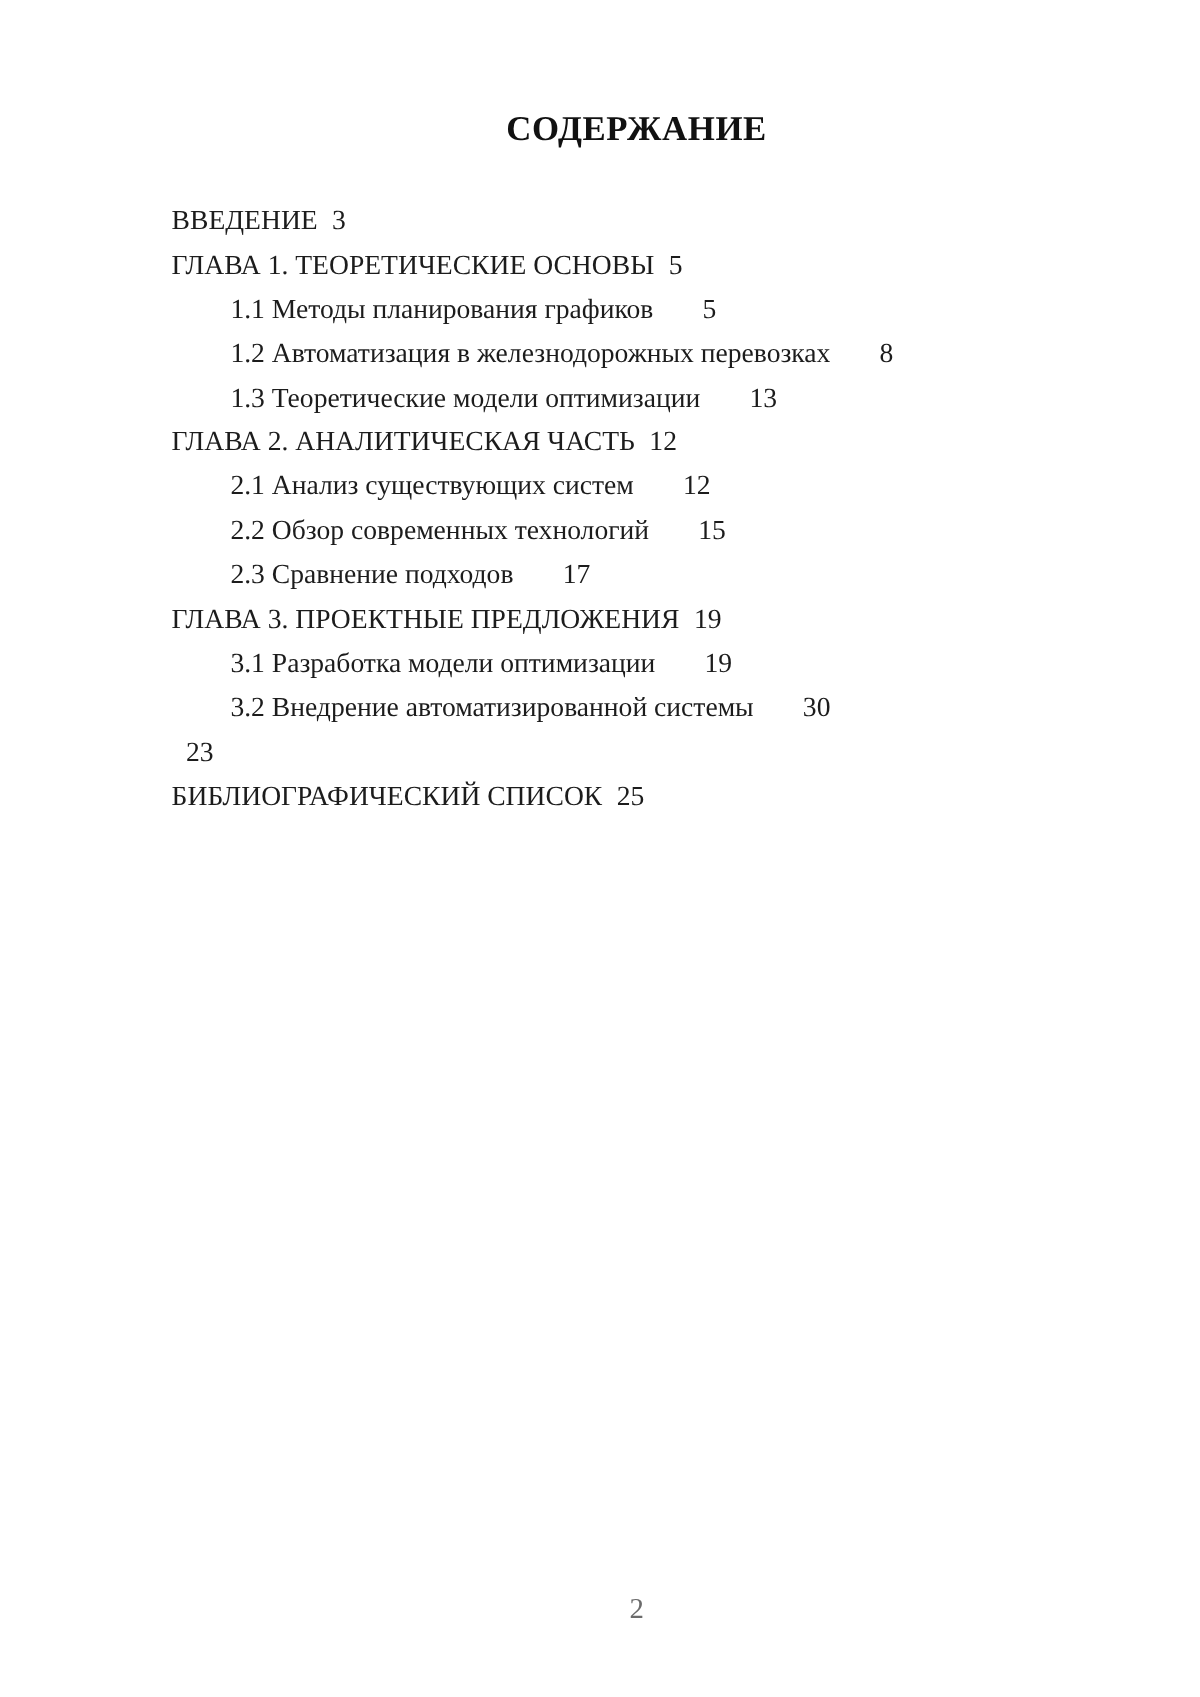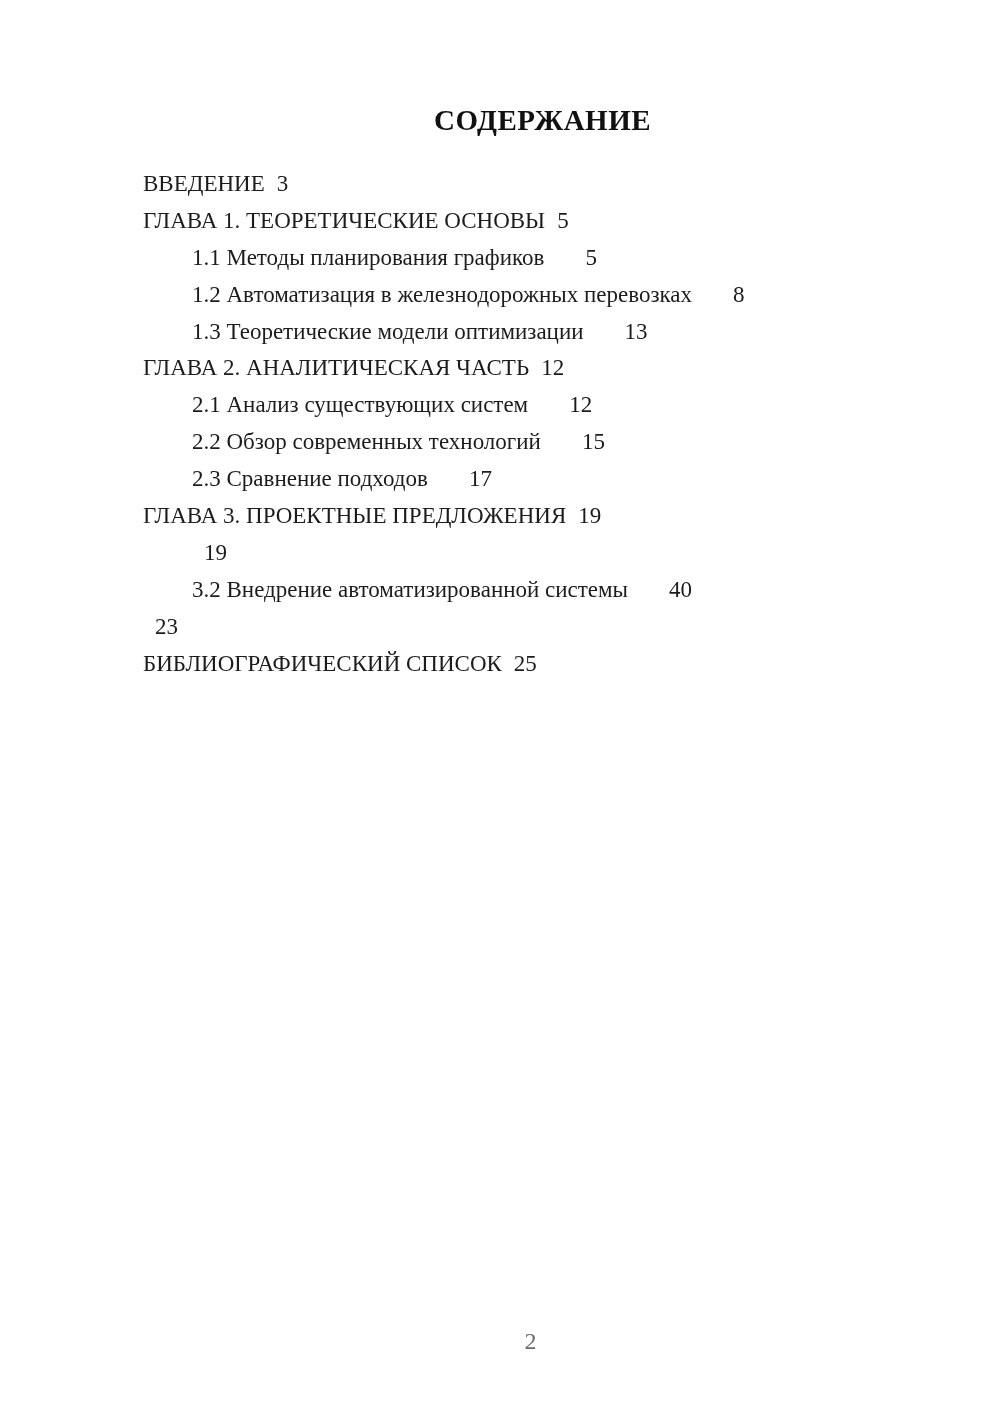--- a/index.html
+++ b/index.html
@@ -14,21 +14,21 @@
     background: #ffffff;
     font-family: "Liberation Serif", "DejaVu Serif", serif;
     color: #1c1c1c;
     overflow: hidden;
   }
   .toc-title {
     position: absolute;
     top: 90px;
     left: 143px;
     width: 775px;
-    margin: 12px;
+    margin: 0;
     text-align: center;
     font-size: 29px;
     font-weight: bold;
     line-height: 36px;
     letter-spacing: 0.5px;
     color: #111111;
   }
   .toc {
     position: absolute;
     top: 166px;
@@ -108,25 +108,26 @@
     </div>
     <div class="toc-row level-2">
       <span class="toc-label">2.3 Сравнение подходов</span>
       <span class="toc-page">17</span>
     </div>
     <div class="toc-row level-1">
       <span class="toc-label">ГЛАВА 3. ПРОЕКТНЫЕ ПРЕДЛОЖЕНИЯ</span>
       <span class="toc-page">19</span>
     </div>
     <div class="toc-row level-2">
+      <span class="toc-label">3.1 Разработка модели оптимизации</span>
       <span class="toc-page">19</span>
     </div>
     <div class="toc-row level-2">
       <span class="toc-label">3.2 Внедрение автоматизированной системы</span>
-      <span class="toc-page">40</span>
+      <span class="toc-page">30</span>
     </div>
     <div class="toc-row level-1">
       <span class="toc-page">23</span>
     </div>
     <div class="toc-row level-1">
       <span class="toc-label">БИБЛИОГРАФИЧЕСКИЙ СПИСОК</span>
       <span class="toc-page">25</span>
     </div>
 
   </div>

